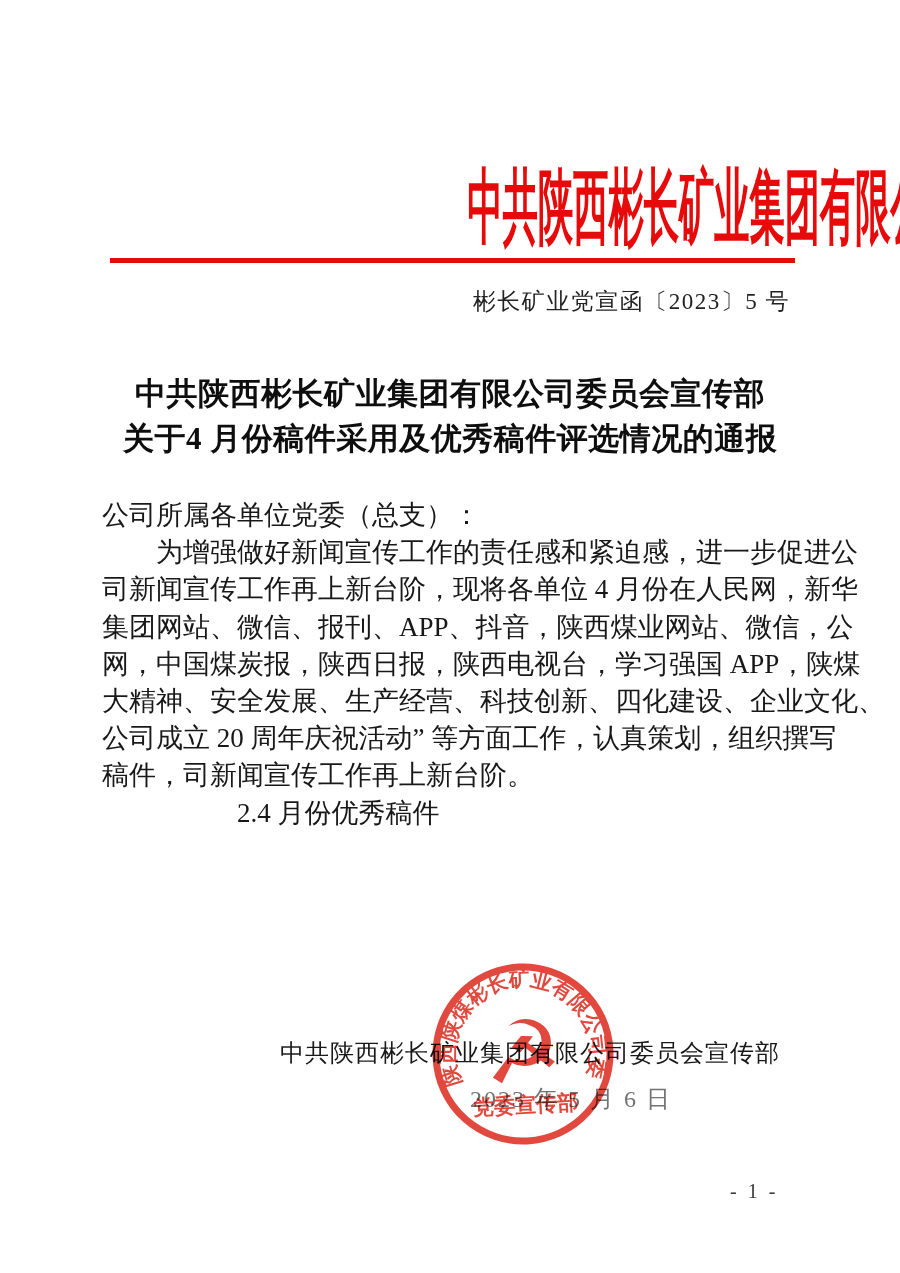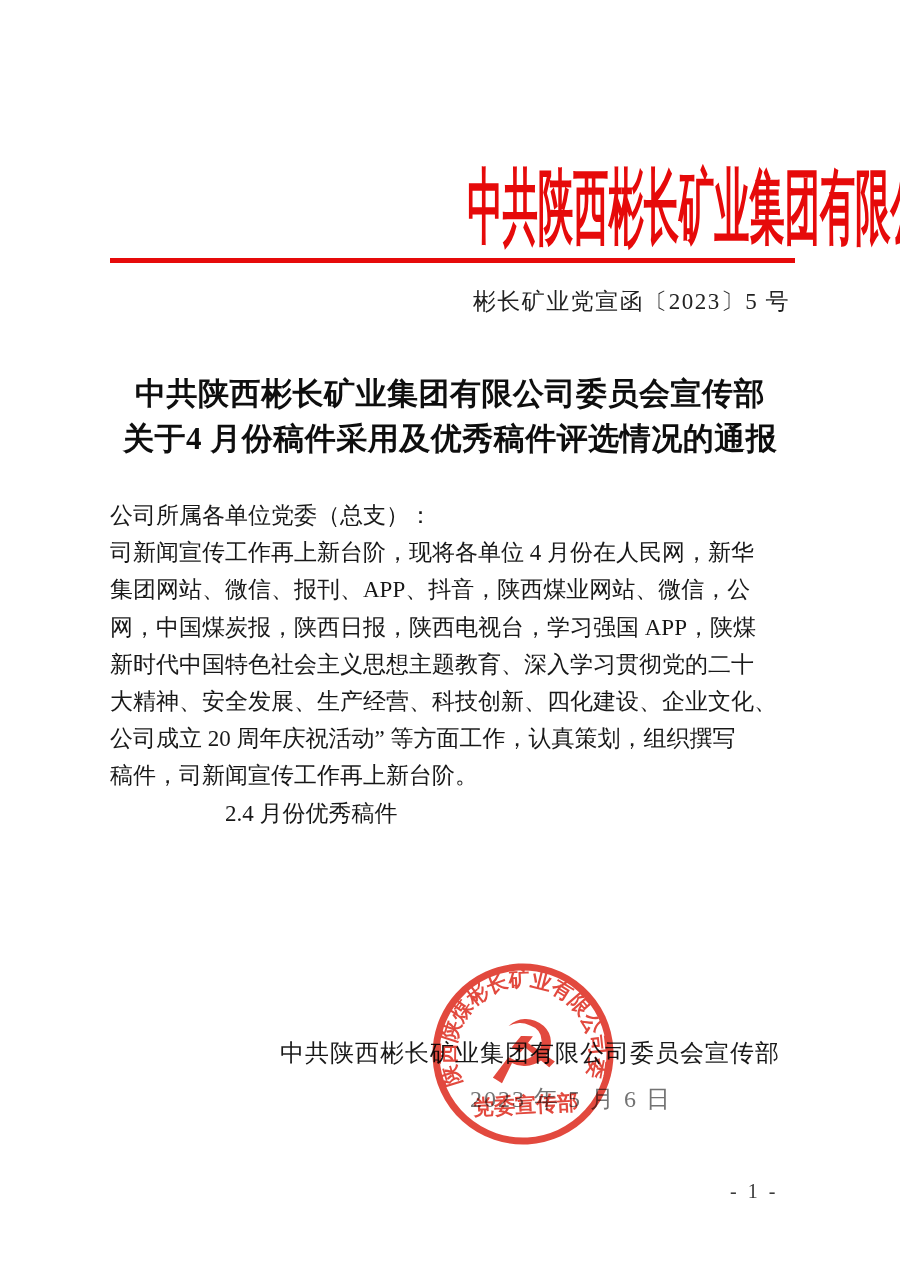--- a/index.html
+++ b/index.html
@@ -35,22 +35,22 @@
     font-size:23px;letter-spacing:1.5px;color:#222;
     white-space:nowrap;
   }
   .doc-title{
     position:absolute;top:371px;left:0;width:100%;
     text-align:center;
     font-size:31px;font-weight:800;line-height:45px;
     color:#0e0e0e;letter-spacing:0.5px;
   }
   .body-text{
-    position:absolute;left:110px;top:497px;width:700px;
-    font-size:23px;line-height:37.2px;color:#181818;
+    position:absolute;left:102px;top:497px;width:700px;
+    font-size:27px;line-height:37.2px;color:#181818;
   }
   .bline{white-space:pre;height:37.2px;overflow:visible;}
   .signature{
     position:absolute;top:1037px;left:530px;transform:translateX(-50%);
     font-size:24px;white-space:nowrap;color:#181818;letter-spacing:1px;
   }
   .sign-date{
     position:absolute;top:1083px;left:571px;transform:translateX(-50%);
     font-size:24px;white-space:nowrap;color:#737373;letter-spacing:2px;
   }
@@ -76,24 +76,24 @@
 
   <div class="doc-number">彬长矿业党宣函〔2023〕5 号</div>
 
   <div class="doc-title">
     <div>中共陕西彬长矿业集团有限公司委员会宣传部</div>
     <div>关于4 月份稿件采用及优秀稿件评选情况的通报</div>
   </div>
 
   <div class="body-text">
     <div class="bline">公司所属各单位党委（总支）：</div>
+    <div class="bline">　　为增强做好新闻宣传工作的责任感和紧迫感，进一步促进公</div>
     <div class="bline">司新闻宣传工作再上新台阶，现将各单位 4 月份在人民网，新华</div>
     <div class="bline">集团网站、微信、报刊、APP、抖音，陕西煤业网站、微信，公</div>
     <div class="bline">网，中国煤炭报，陕西日报，陕西电视台，学习强国 APP，陕煤</div>
-    <div class="bline">新时代中国特色社会主义思想主题教育、深入学习贯彻党的二十</div>
     <div class="bline">大精神、安全发展、生产经营、科技创新、四化建设、企业文化、</div>
     <div class="bline">公司成立 20 周年庆祝活动” 等方面工作，认真策划，组织撰写</div>
     <div class="bline">稿件，司新闻宣传工作再上新台阶。</div>
     <div class="bline">　　　　　2.4 月份优秀稿件</div>
   </div>
 
   <div class="signature">中共陕西彬长矿业集团有限公司委员会宣传部</div>
   <div class="sign-date">2023 年 5 月 6 日</div>
 
   <svg class="seal" viewBox="0 0 186 186" xmlns="http://www.w3.org/2000/svg">

